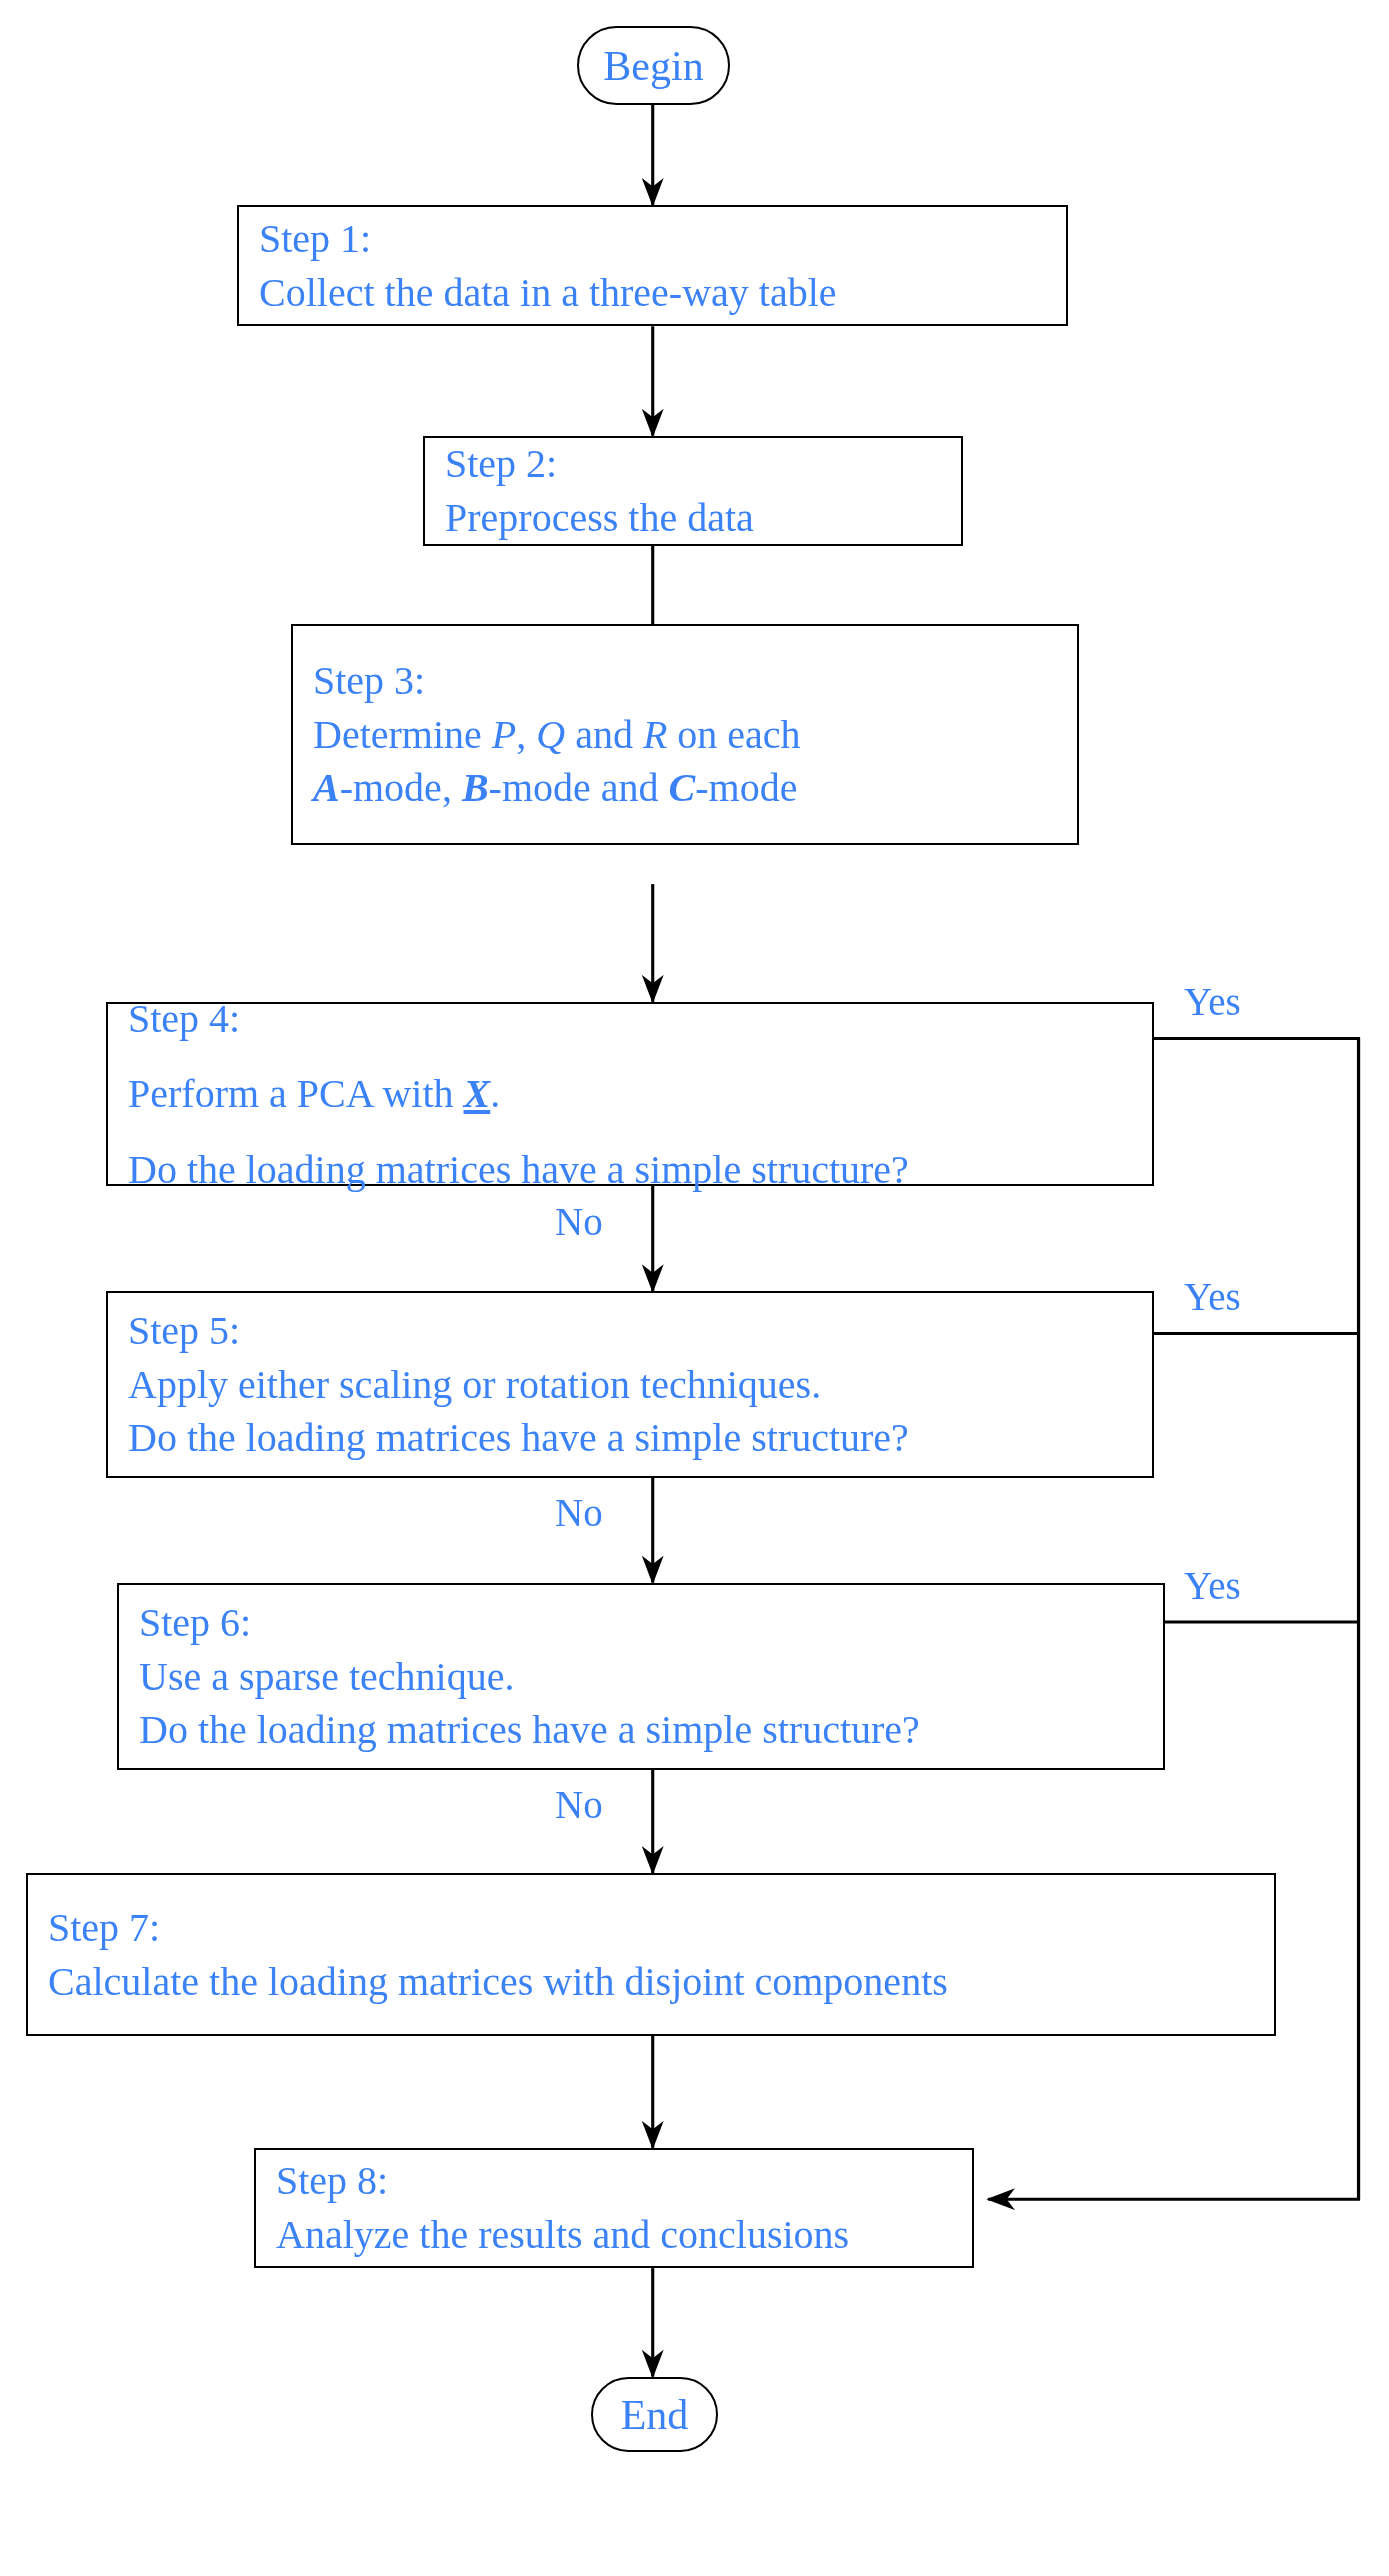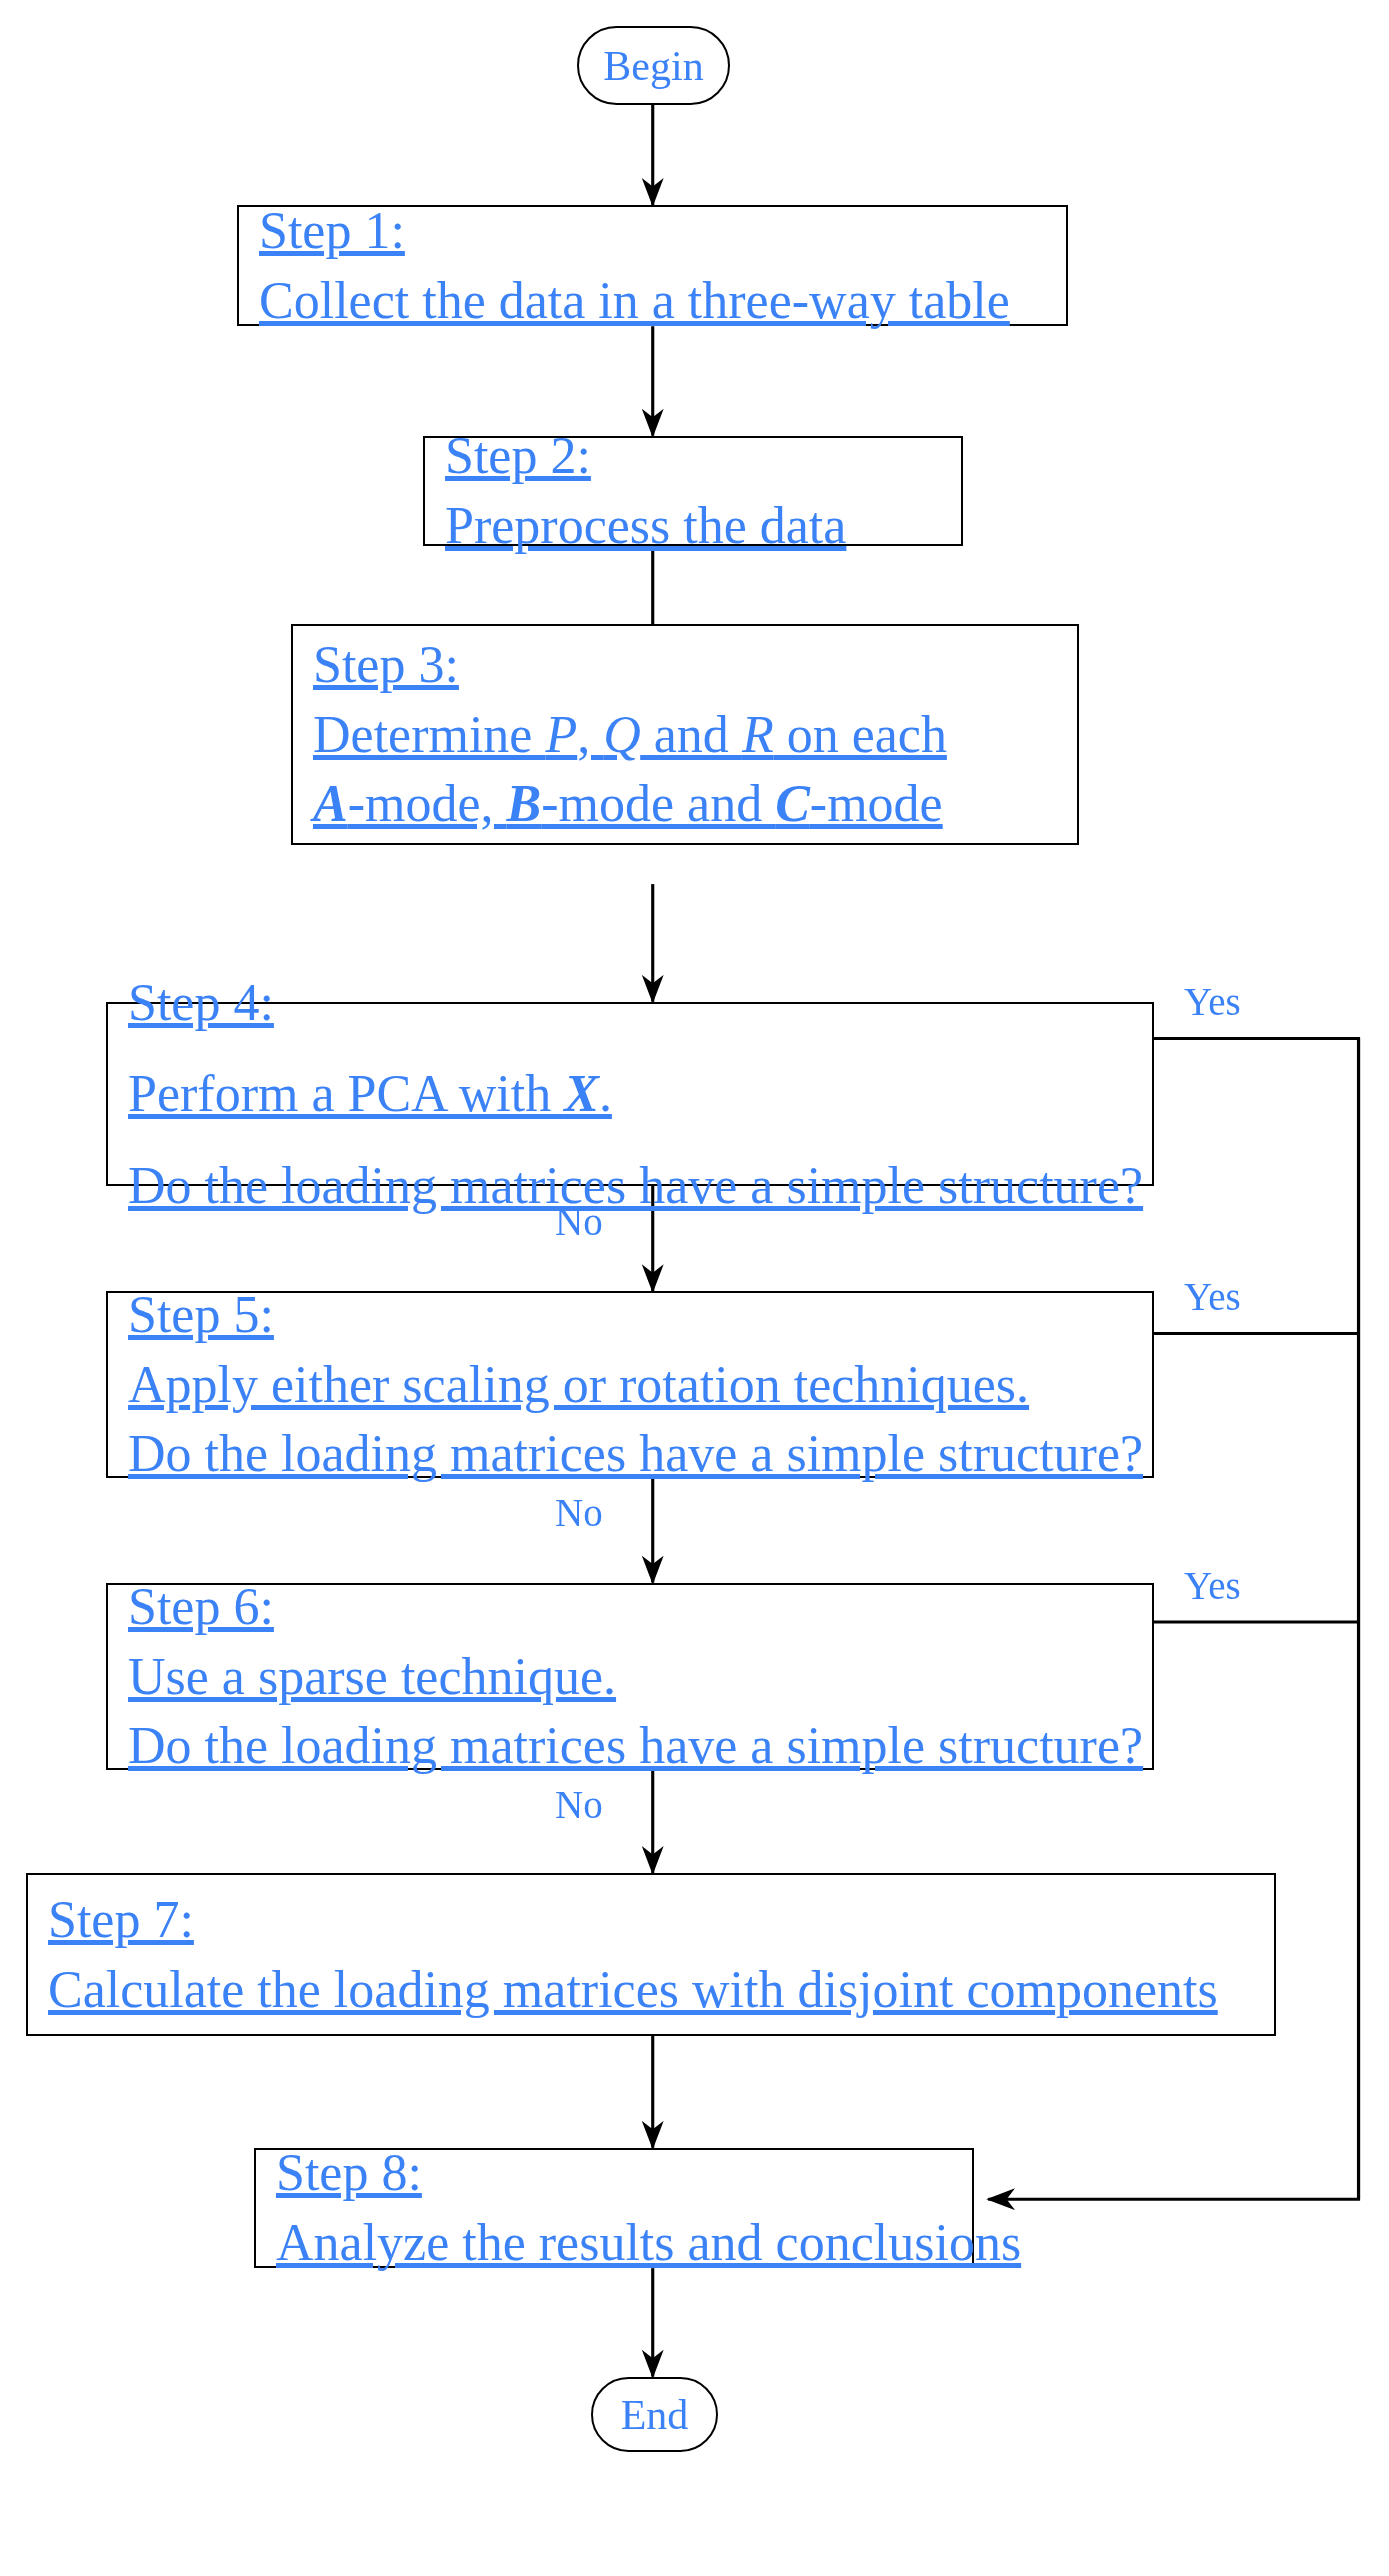--- a/index.html
+++ b/index.html
@@ -40,24 +40,23 @@
   }
   .terminal .line {
     padding: 0;
     font-size: 42px;
     line-height: 1.0;
   }
   .process {
     padding: 16.5px 20px;
   }
   .process .line {
-    font-size: 52px;
+    font-size: 40px;
     line-height: 1.34;
     white-space: nowrap;
-    text-decoration: underline;
   }
   .edge-label {
     position: absolute;
     font-size: 39px;
     line-height: 1;
     background: transparent;
     white-space: nowrap;
   }
   .mi {
     font-style: italic;
@@ -138,21 +137,21 @@
     <div class="line"><span>Perform a PCA with </span><span class="mbiu">X</span><span>.</span></div>
     <div class="line">Do the loading matrices have a simple structure?</div>
   </div>
 
   <div class="node process" style="left:106px; top:1291px; width:1048px; height:187px;">
     <div class="line">Step 5:</div>
     <div class="line">Apply either scaling or rotation techniques.</div>
     <div class="line">Do the loading matrices have a simple structure?</div>
   </div>
 
-  <div class="node process" style="left:106px; top:1583px; width:1048px; height:187px;">
+  <div class="node process" style="left:117px; top:1583px; width:1048px; height:187px;">
     <div class="line">Step 6:</div>
     <div class="line">Use a sparse technique.</div>
     <div class="line">Do the loading matrices have a simple structure?</div>
   </div>
 
   <div class="node process" style="left:26px; top:1873px; width:1250px; height:163px;">
     <div class="line">Step 7:</div>
     <div class="line">Calculate the loading matrices with disjoint components</div>
   </div>
 

